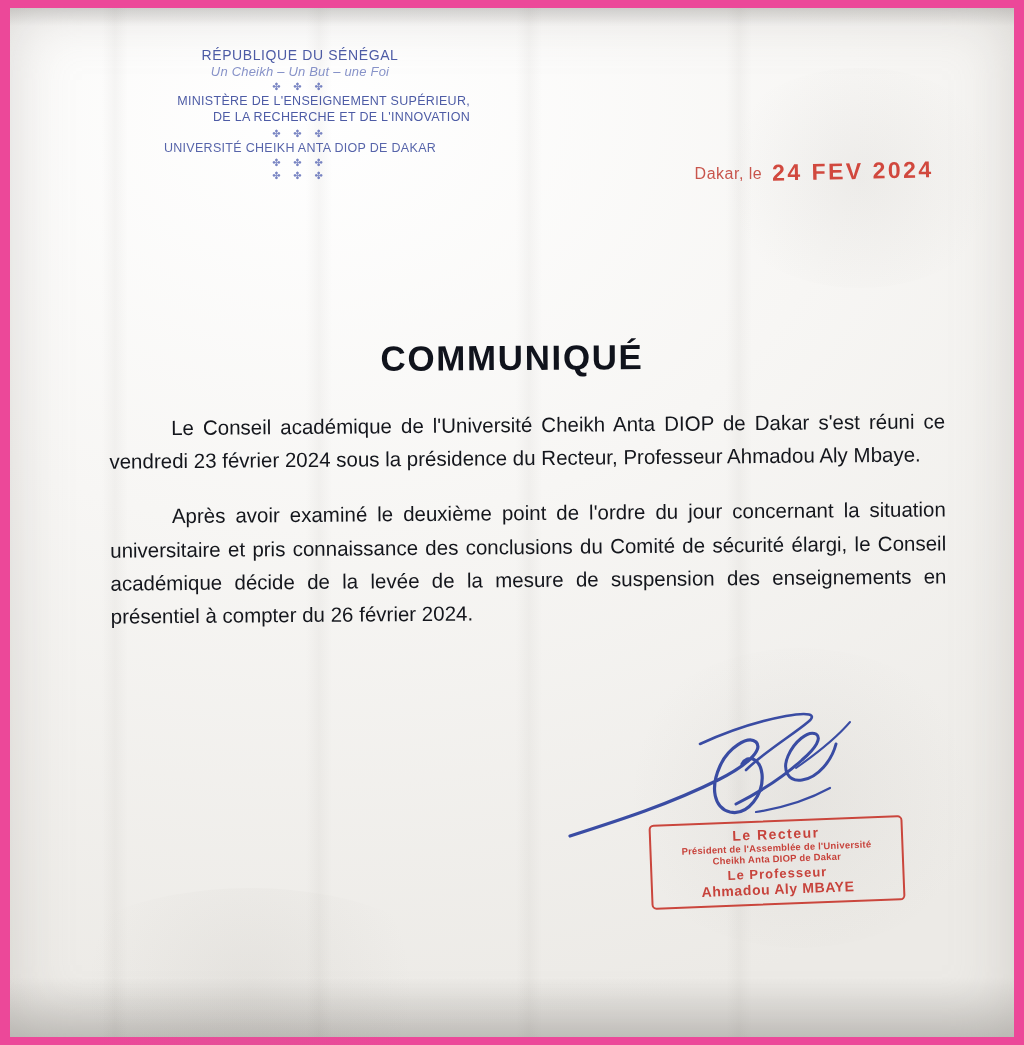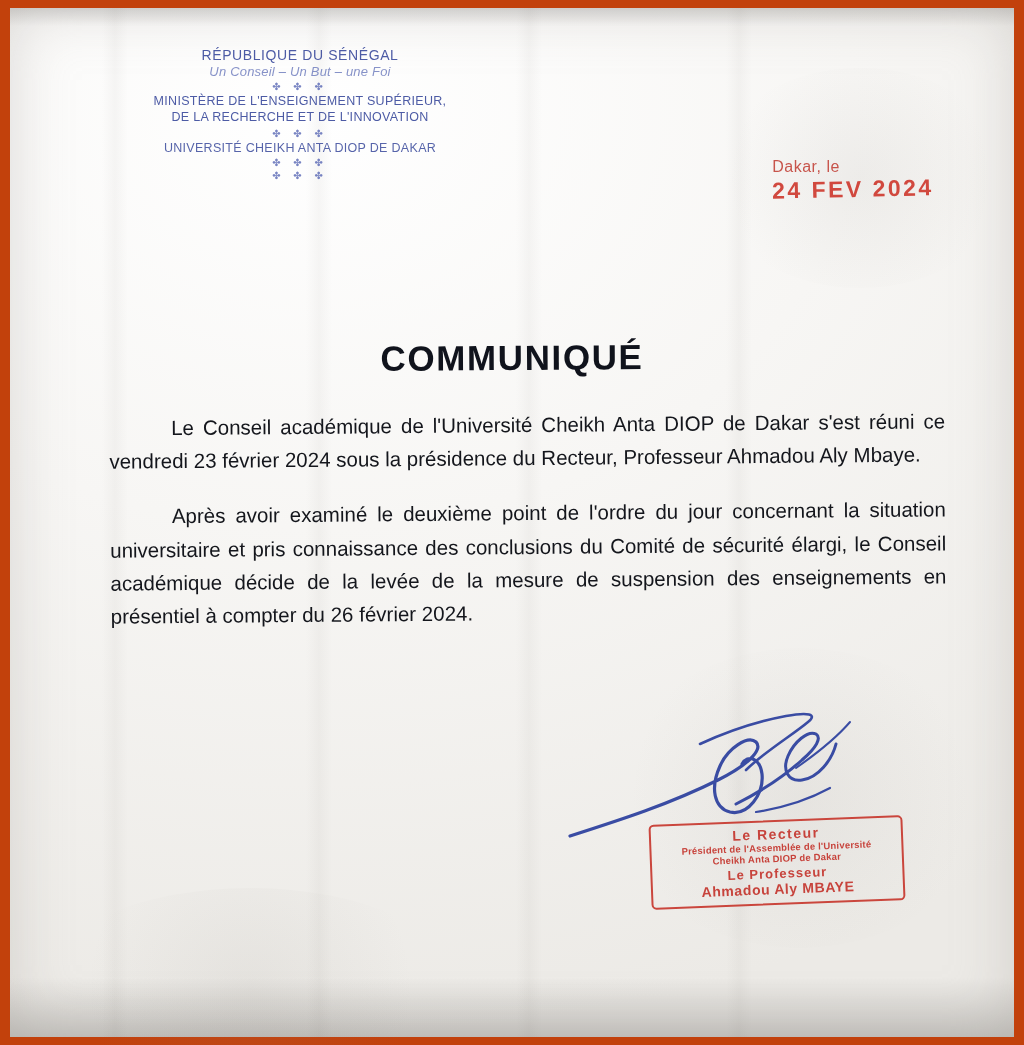--- a/index.html
+++ b/index.html
@@ -12,21 +12,21 @@
     height: 1045px;
     overflow: hidden;
     font-family: "Liberation Sans", sans-serif;
   }
 
   
   .scan {
     position: relative;
     width: 1024px;
     height: 1045px;
-    background: #c2410c;
+    background: #ec4899;
   }
   .paper {
     position: absolute;
     left: 10px;
     top: 8px;
     width: 1004px;
     height: 1029px;
     background:
       radial-gradient(120% 90% at 30% 10%, #ffffff 0%, #f7f6f4 45%, #eceae6 100%);
     box-shadow: inset 0 0 60px rgba(160,155,148,0.35);
@@ -95,20 +95,21 @@
     font-size: 10px;
     color: #5766b4;
     letter-spacing: 5px;
     opacity: 0.8;
     margin: 2px 0 2px 0;
   }
   .lh-line.ministry {
     font-size: 12.5px;
     letter-spacing: 0.3px;
     line-height: 1.25;
+    text-align: right;
   }
   .lh-line.univ { font-size: 12.5px; letter-spacing: 0.3px; opacity: 0.85; text-align: center; }
   .lh-line.rectorat {
     font-size: 15px;
     font-weight: bold;
     letter-spacing: 1px;
     color: #2b3a90;
   }
   .lh-line.conseil {
     font-size: 16px;
@@ -117,22 +118,22 @@
     color: #2b3a90;
   }
 
   
   .date-row {
     position: absolute;
     right: 80px;
     top: 150px;
     display: flex;
     align-items: baseline;
+    gap: 10px;
     color: #c8342c;
-    flex-direction: column;
   }
   .date-label {
     font-size: 16px;
     letter-spacing: 0.5px;
     color: #c0392f;
     opacity: 0.85;
   }
   .date-stamp {
     font-size: 23px;
     font-weight: bold;
@@ -213,21 +214,21 @@
     <div class="fold f1"></div>
     <div class="fold f2"></div>
     <div class="fold f3"></div>
     <div class="fold f4"></div>
     <div class="blotch b1"></div>
     <div class="blotch b2"></div>
     <div class="blotch b3"></div>
 
     <div class="letterhead">
       <div class="lh-line l1">République du Sénégal</div>
-      <div class="lh-motto">Un Conseil – Un But – une Foi</div>
+      <div class="lh-motto">Un Cheikh – Un But – une Foi</div>
       <div class="lh-sep">✤ ✤ ✤</div>
       <div class="lh-line ministry" style="white-space: pre-line;">Ministère de l'Enseignement Supérieur,
 de la Recherche et de l'Innovation</div>
       <div class="lh-sep">✤ ✤ ✤</div>
       <div class="lh-line univ">Université Cheikh Anta Diop de Dakar</div>
       <div class="lh-sep">✤ ✤ ✤</div>
       <div class="lh-sep">✤ ✤ ✤</div>
     </div>
 
     <div class="date-row">

